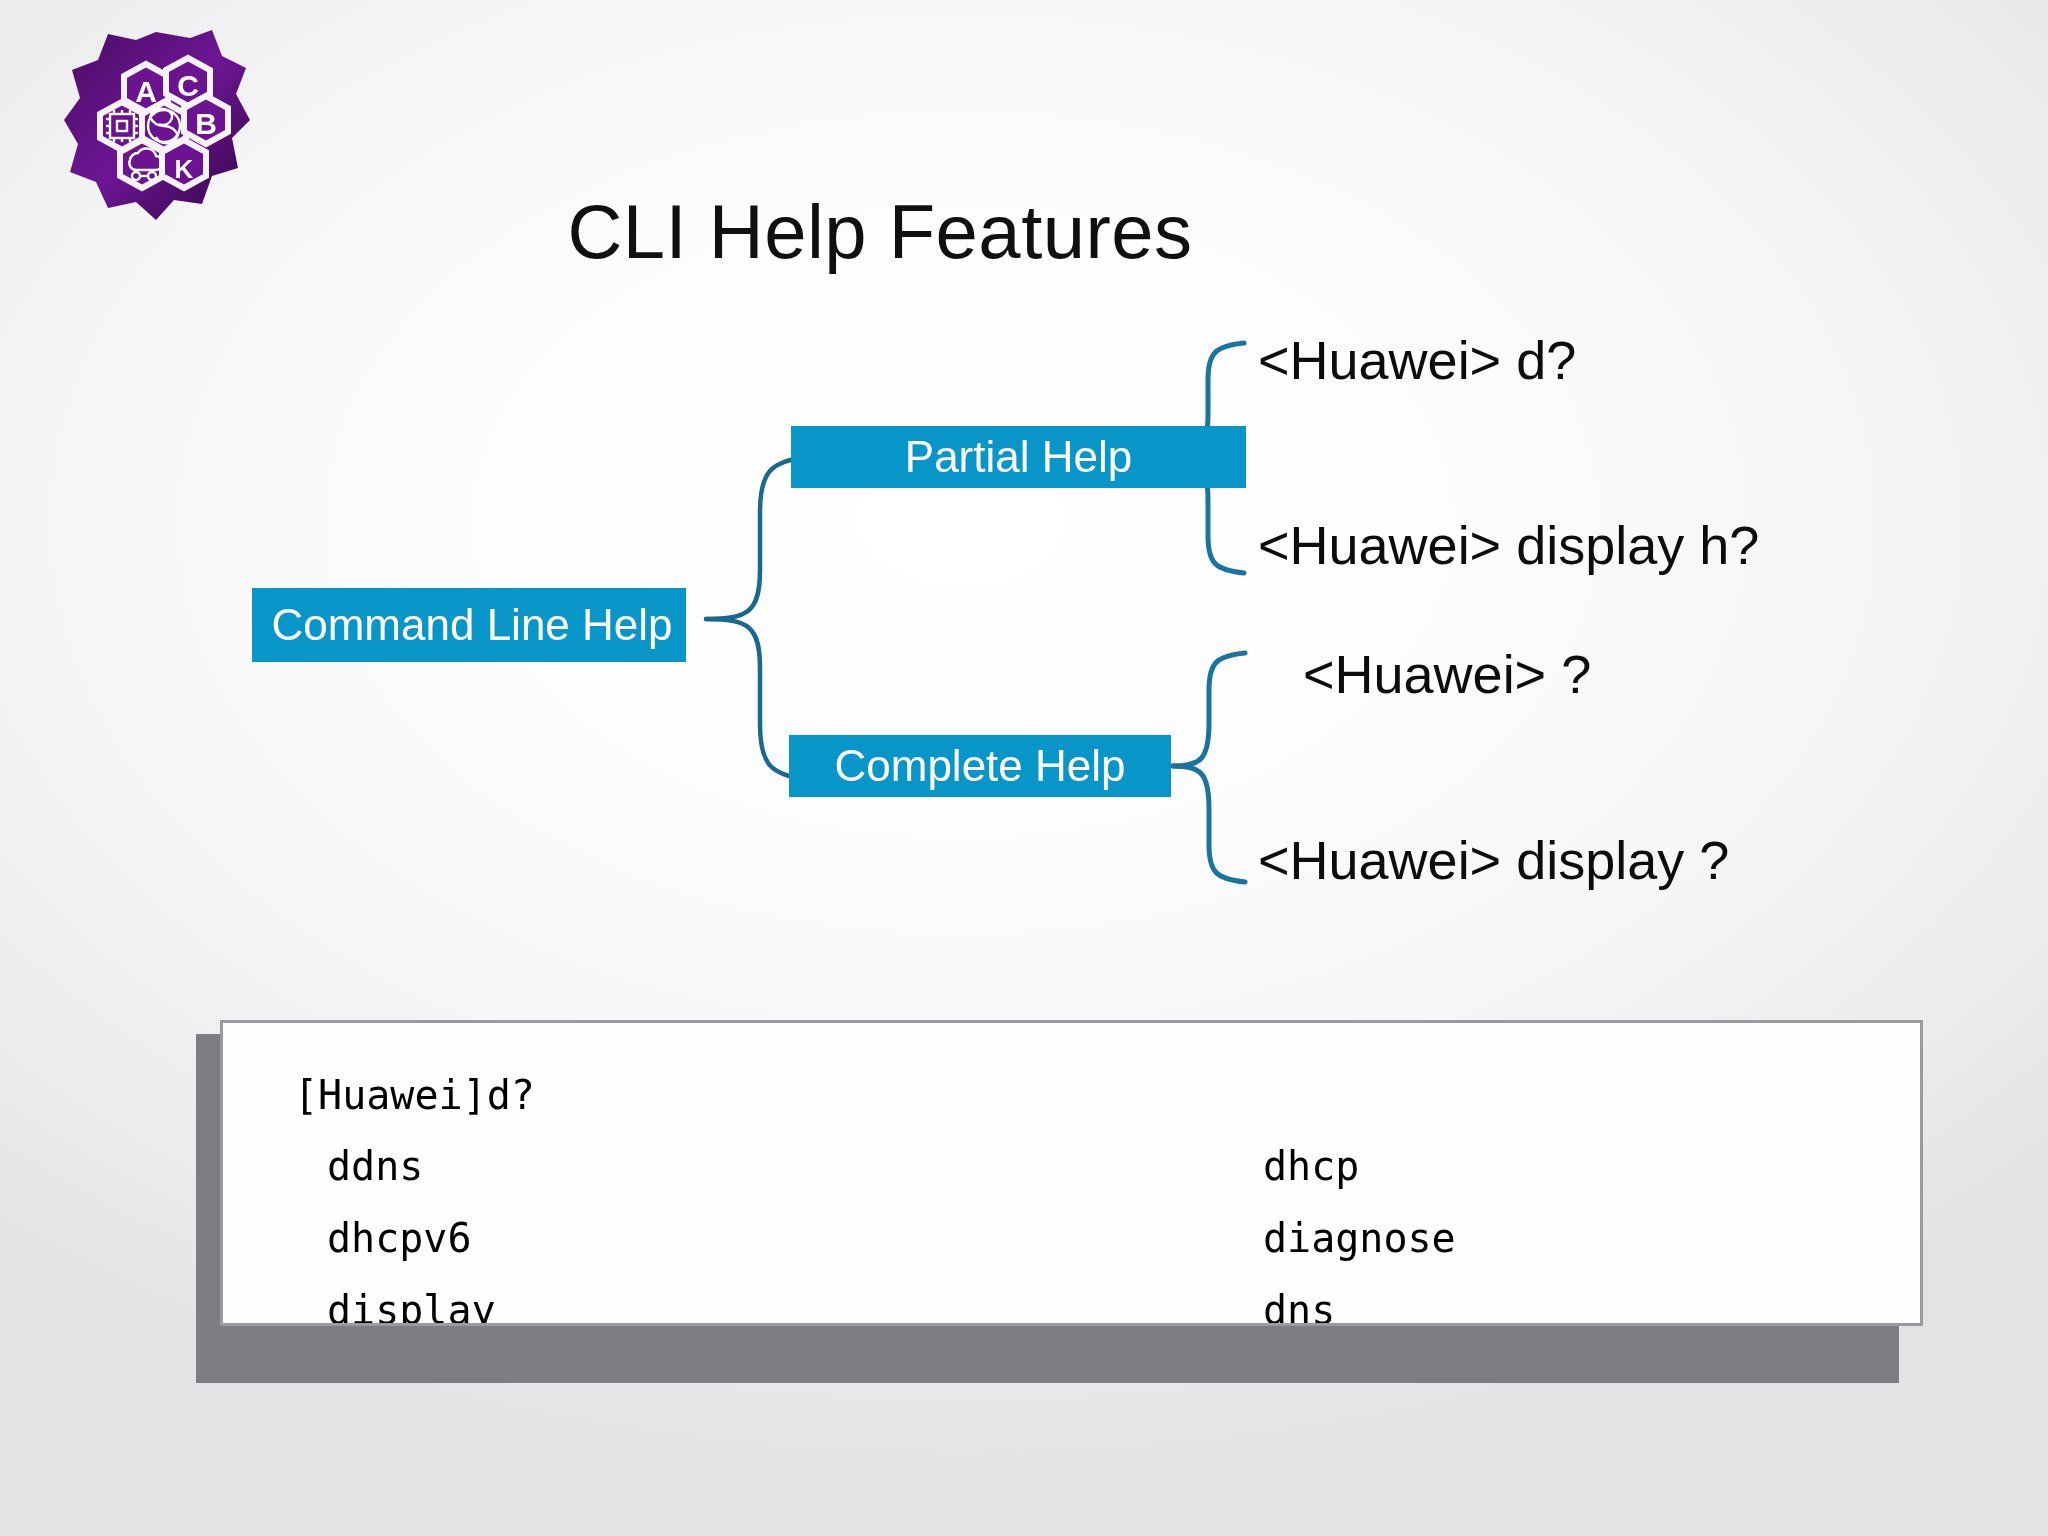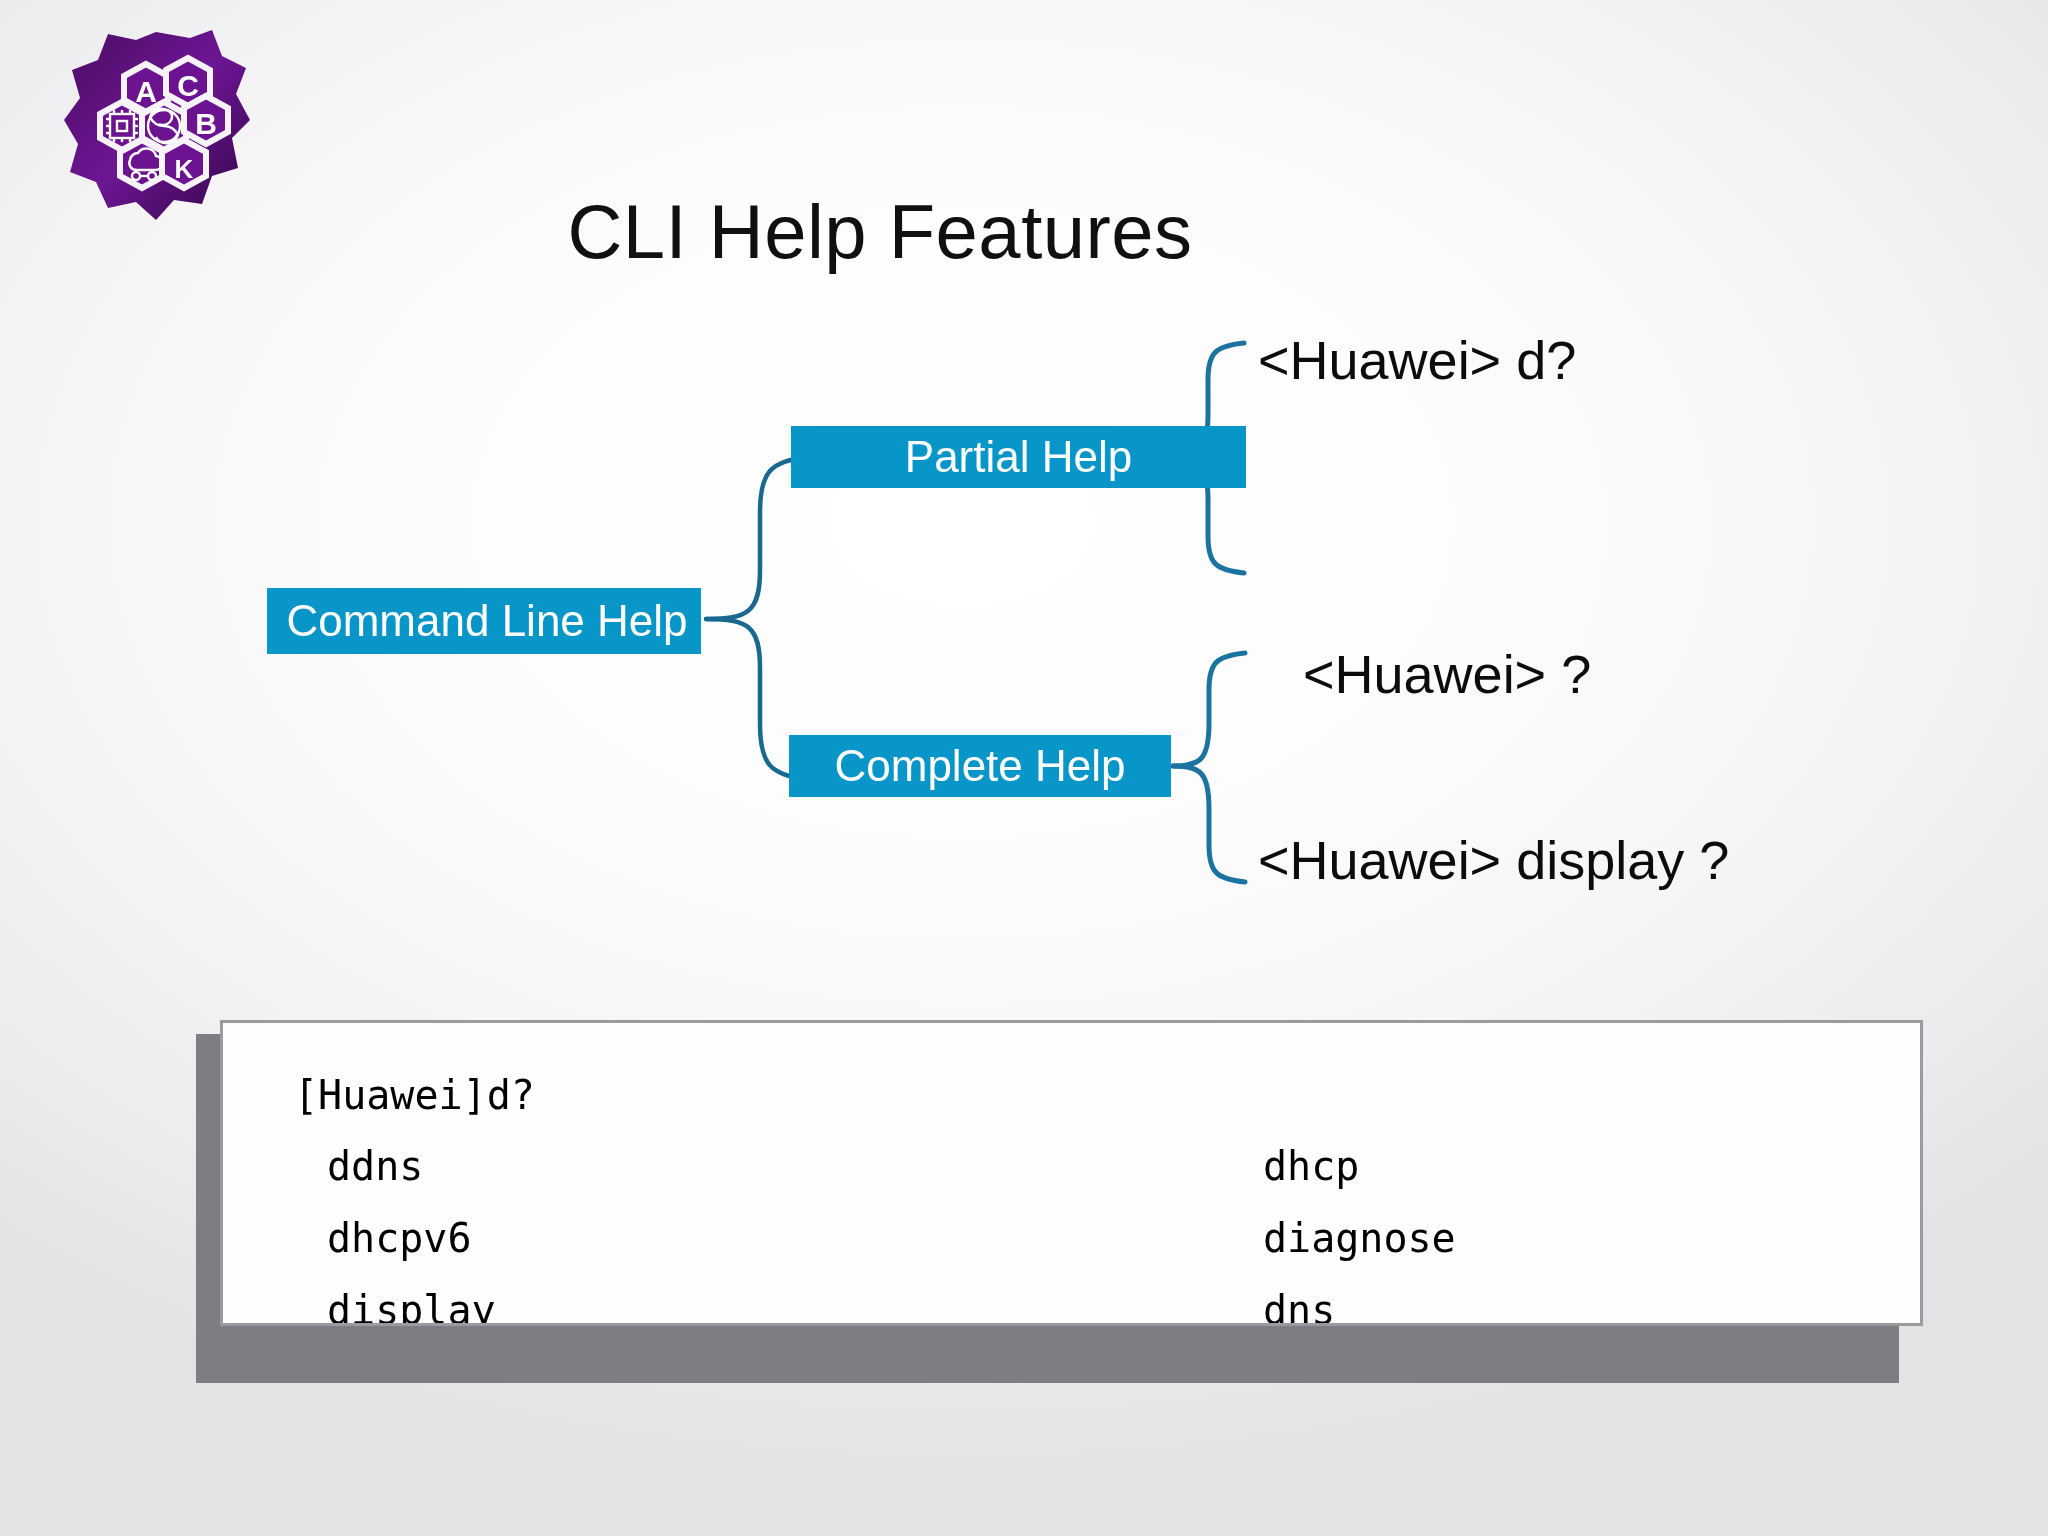--- a/index.html
+++ b/index.html
@@ -65,24 +65,24 @@
     font-weight: 400;
     line-height: 1;
     display: flex;
     align-items: center;
     justify-content: center;
     white-space: nowrap;
     box-sizing: border-box;
   }
 
   #node-root {
-    left: 267px;
+    left: 252px;
     top: 588px;
     width: 434px;
-    height: 66px;
+    height: 74px;
   }
   #node-root .node-text {
     position: relative;
     left: 3px;
   }
 
   #node-partial {
     left: 791px;
     top: 426px;
     width: 455px;
@@ -262,20 +262,21 @@
 
   <div class="node" id="node-partial">
     <span>Partial Help</span>
   </div>
 
   <div class="node" id="node-complete">
     <span>Complete  Help</span>
   </div>
 
   <div class="leaf-label" id="leaf-1">&lt;Huawei&gt; d?</div>
+  <div class="leaf-label" id="leaf-2">&lt;Huawei&gt; display h?</div>
   <div class="leaf-label" id="leaf-3">&lt;Huawei&gt; ?</div>
   <div class="leaf-label" id="leaf-4">&lt;Huawei&gt; display ?</div>
 
   <div id="terminal-shadow"></div>
   <div id="terminal">
     <div id="terminal-inner">
 
       <div class="term-prompt">[Huawei]d?</div>
 
       <div class="term-row" id="term-row-0">

